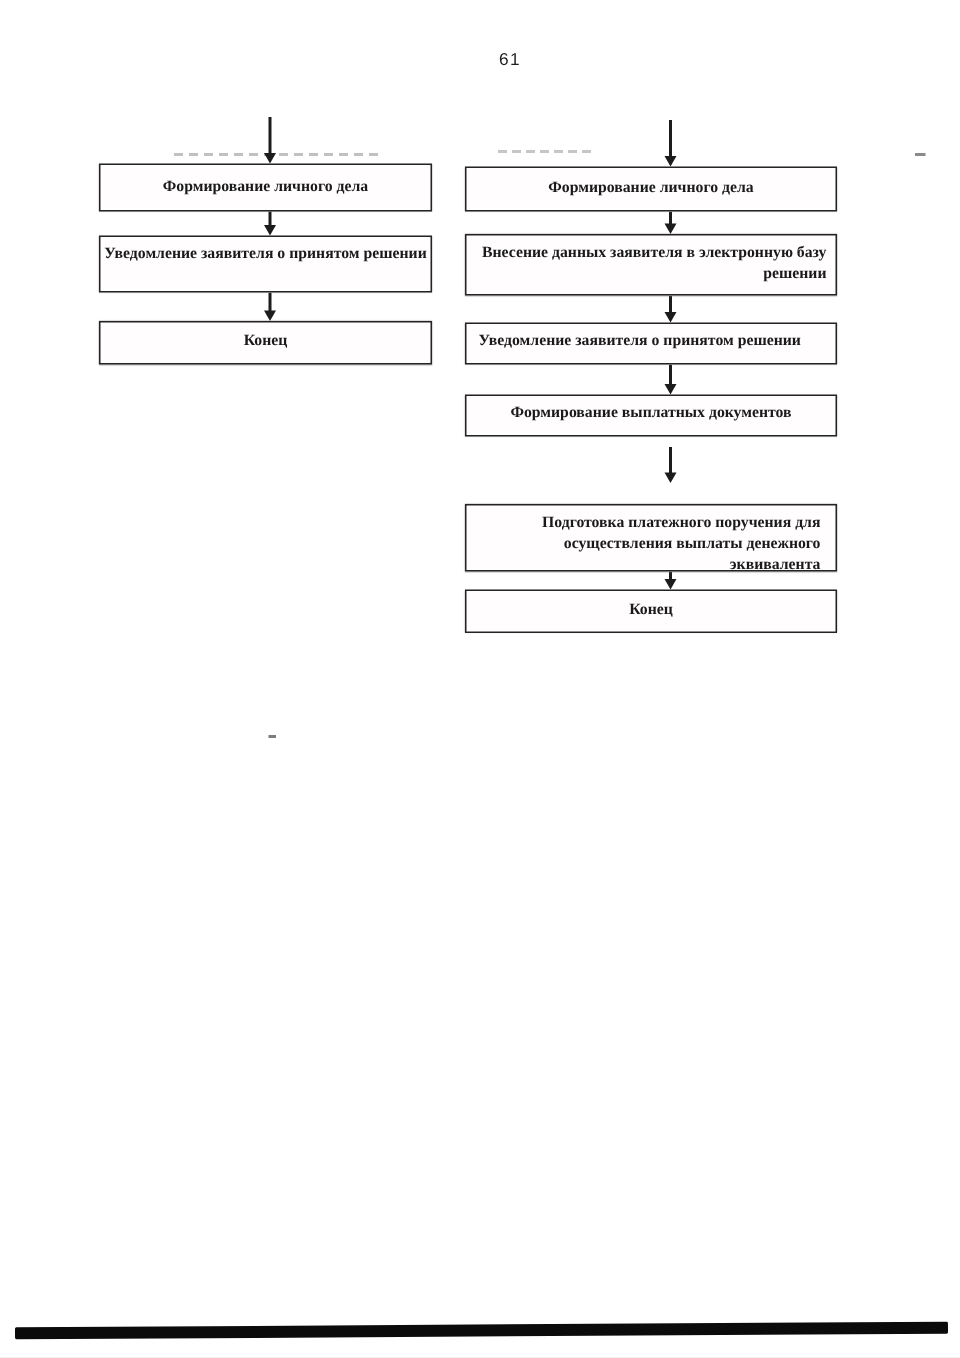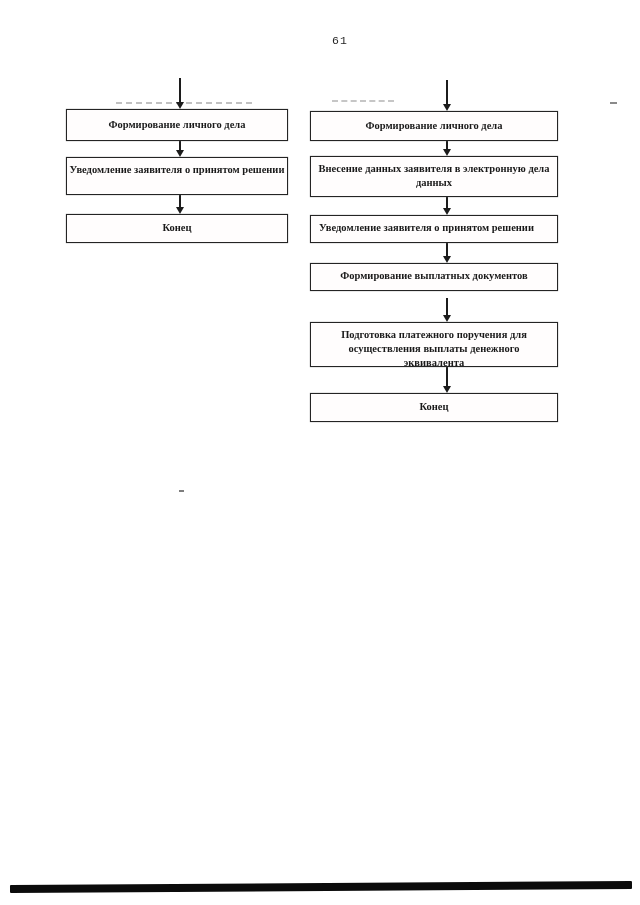--- a/index.html
+++ b/index.html
@@ -15,52 +15,52 @@
     overflow: hidden;
     font-family: "Liberation Serif", serif;
     color: #1a1a1a;
   }
   .page-number {
     position: absolute;
     left: 328px;
     top: 34px;
     width: 24px;
     text-align: center;
-    font-family: Liberation Mono, monospace;
+    font-family: Liberation Sans, sans-serif;
     font-size: 11.5px;
     color: #1f1f1f;
     letter-spacing: 1px;
   }
   
   .node {
     position: absolute;
     box-sizing: border-box;
     border: 1.6px solid #242424;
     background: #fffdfd;
     font-weight: bold;
     font-size: 10.5px;
     line-height: 1.35;
-    text-align: center;
+    text-align: right;
     display: flex;
     justify-content: center;
     box-shadow: 0 0 1px #777;
   }
   .v-center { align-items: center; }
   .v-top { align-items: flex-start; padding-top: 5px; }
   .h-left { justify-content: flex-start; text-align: left; padding-left: 8px; padding-right: 14px; }
 
   .L0 { left: 66px;  top: 109px; width: 222px; height: 32px; }
   .L1 { left: 66px;  top: 157px; width: 222px; height: 38px; }
   .L2 { left: 66px;  top: 214px; width: 222px; height: 29px; }
 
   .R0 { left: 310px; top: 111px; width: 248px; height: 30px; }
   .R1 { left: 310px; top: 156px; width: 248px; height: 41px; padding-left: 6px; padding-right: 6px; }
   .R2 { left: 310px; top: 215px; width: 248px; height: 28px; }
   .R3 { left: 310px; top: 263px; width: 248px; height: 28px; }
-  .R4 { left: 310px; top: 322px; width: 248px; height: 45px; padding-left: 10px; padding-right: 10px; }
+  .R4 { left: 310px; top: 336px; width: 248px; height: 45px; padding-left: 10px; padding-right: 10px; }
   .R5 { left: 310px; top: 393px; width: 248px; height: 29px; }
 
   
   .arrow {
     position: absolute;
     width: 2px;
     background: #1c1c1c;
   }
   .arrow::after {
     content: "";
@@ -122,21 +122,21 @@
   <div class="arrow aR2"></div>
   <div class="arrow aR3"></div>
   <div class="arrow aR4"></div>
   <div class="arrow aR5"></div>
 
   <div class="node L0 v-center">Формирование личного дела</div>
   <div class="node L1 v-top">Уведомление заявителя о принятом решении</div>
   <div class="node L2 v-center">Конец</div>
 
   <div class="node R0 v-center">Формирование личного дела</div>
-  <div class="node R1 v-top">Внесение данных заявителя в электронную дела данных</div>
+  <div class="node R1 v-top">Внесение данных заявителя в электронную базу решении</div>
   <div class="node R2 v-top h-left">Уведомление заявителя о принятом решении</div>
   <div class="node R3 v-top">Формирование выплатных документов</div>
   <div class="node R4 v-top">Подготовка платежного поручения для осуществления выплаты денежного эквивалента</div>
   <div class="node R5 v-center">Конец</div>
 
   <div class="bottom-rule"></div>
 
 </div>
 
 </body></html>

